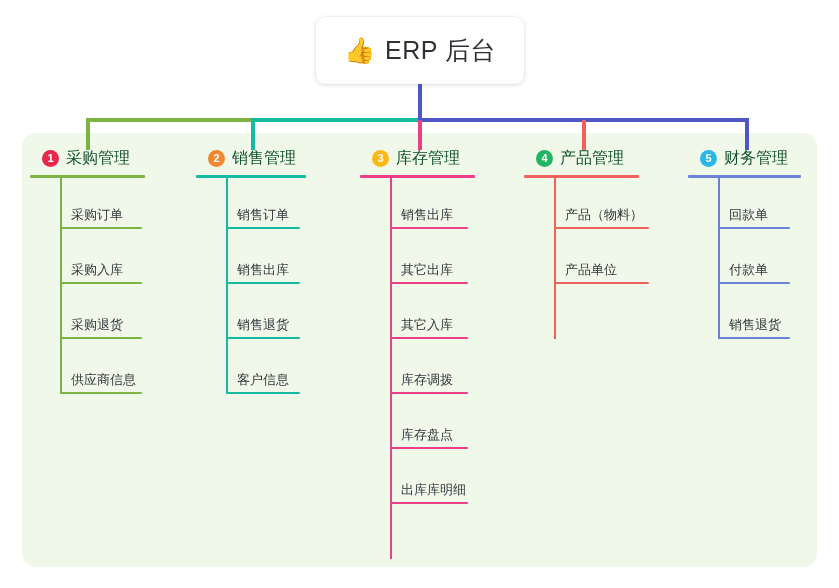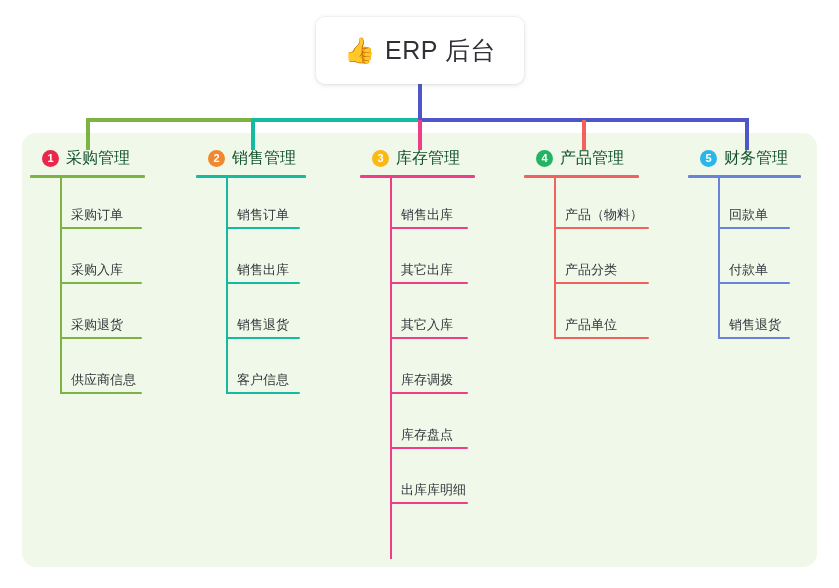--- a/index.html
+++ b/index.html
@@ -185,24 +185,20 @@
           <span class="head-label">产品管理</span>
         </div>
         <div class="head-rule" style="background: rgb(241, 98, 95); width: 115px;"></div>
         <div class="leaves">
           <div class="spine" style="background: rgb(241, 98, 95); height: 161px;"></div>
           <div class="leaf">
             <span class="leaf-text">产品（物料）</span>
             <div class="leaf-rule" style="background: rgb(241, 98, 95); width: 95px;"></div>
           </div>
           <div class="leaf">
-            <span class="leaf-text">产品分类</span>
-            <div class="leaf-rule" style="background: rgb(241, 98, 95); width: 95px;"></div>
-          </div>
-          <div class="leaf">
             <span class="leaf-text">产品单位</span>
             <div class="leaf-rule" style="background: rgb(241, 98, 95); width: 95px;"></div>
           </div>
         </div>
       </div>
       <div class="col" style="left: 688px;">
         <div class="col-head">
           <span class="badge" style="background: rgb(41, 182, 232);">5</span>
           <span class="head-label">财务管理</span>
         </div>

